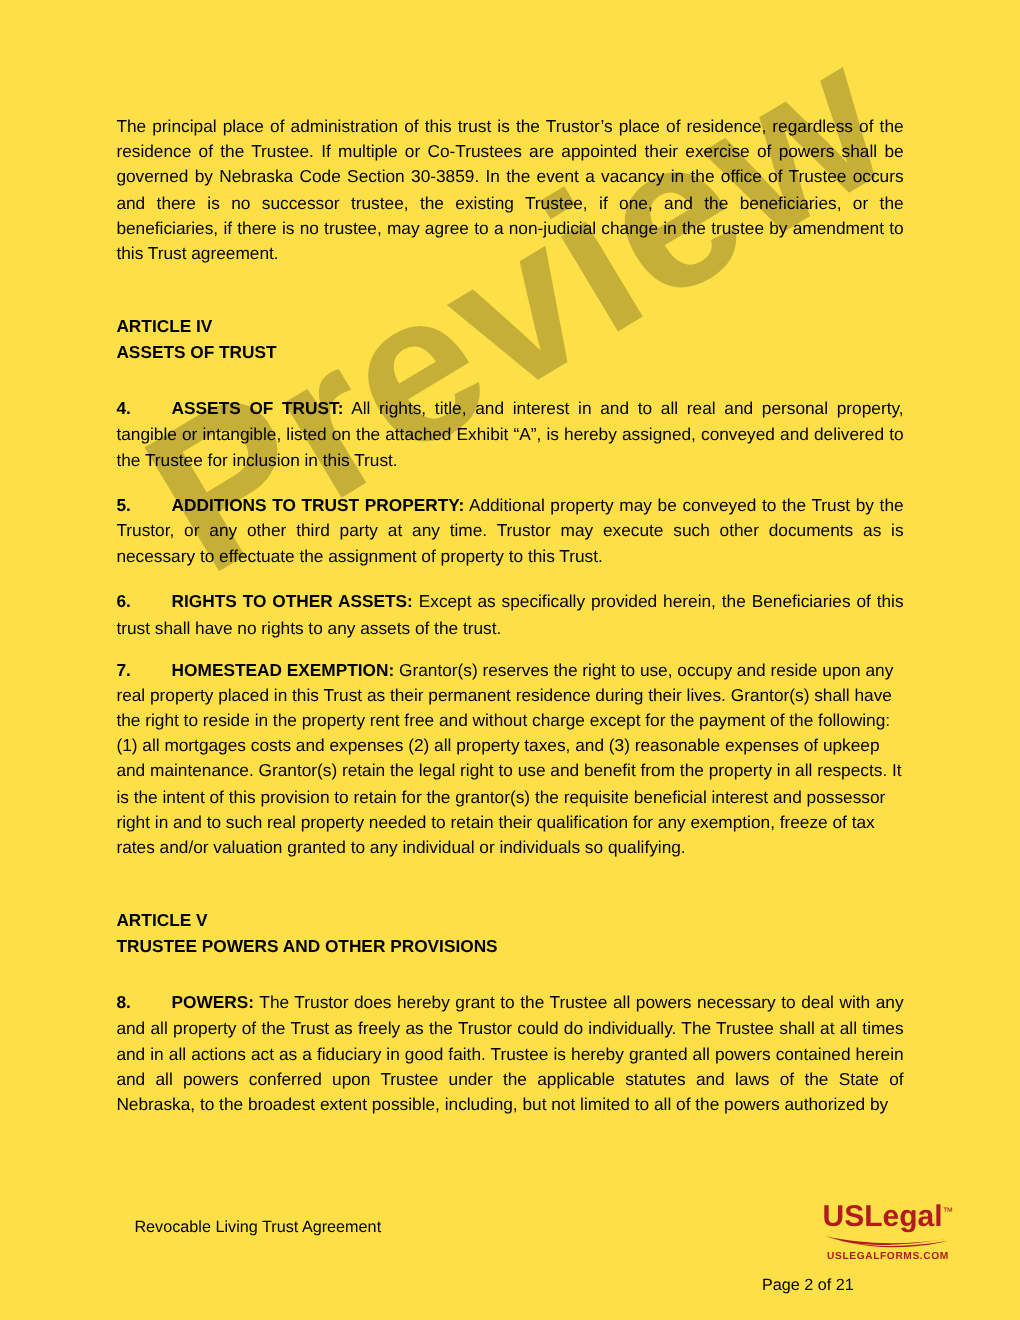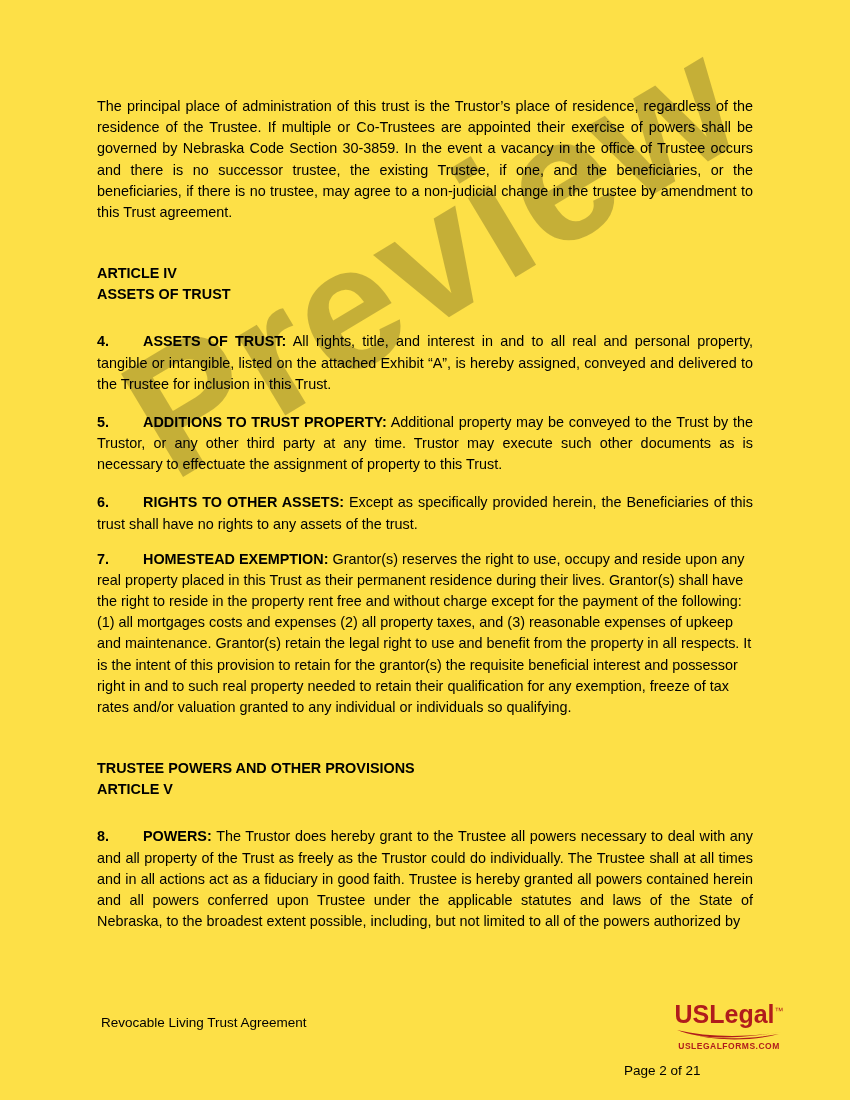--- a/index.html
+++ b/index.html
@@ -72,21 +72,21 @@
     color: rgba(0,0,0,0.22);
     letter-spacing: 2px;
     transform: rotate(-31deg);
     transform-origin: left top;
     white-space: nowrap;
   }
 
   
   .footer {
     position: absolute;
-    left: 101px;
+    left: 112px;
     top: 1010px;
     width: 656px;
     height: 60px;
   }
   .footer-left {
     position: absolute;
     left: 0;
     top: 5px;
     font-size: 13.5px;
     color: #000000;
@@ -170,22 +170,22 @@
 
     <div class="spacer-sm"></div>
 
     <p class="para nojust">
       <span class="num-idx">7.</span><span class="bold">HOMESTEAD EXEMPTION:</span><span>        Grantor(s) reserves the right to use, occupy and reside upon any real property placed in this Trust as their permanent residence during their lives. Grantor(s) shall have the right to reside in the property rent free and without charge except for the payment of the following:  (1) all mortgages costs and expenses (2) all property taxes, and (3) reasonable expenses of upkeep and maintenance. Grantor(s) retain the legal right to use and benefit from the property in all respects.  It is the intent of this provision to retain for the grantor(s) the requisite beneficial interest and possessor right in and to such real property needed to retain their qualification for any exemption, freeze of tax rates and/or valuation granted to any individual or individuals so qualifying.</span>
     </p>
 
     <div class="spacer-lg"></div>
 
     <div class="article-head">
+      <div>ARTICLE V</div>
       <div>TRUSTEE POWERS AND OTHER PROVISIONS</div>
-      <div>ARTICLE V</div>
     </div>
 
     <div class="spacer-md"></div>
 
     <p class="para">
       <span class="num-idx">8.</span><span class="bold">POWERS:</span><span>  The Trustor does hereby grant to the Trustee all powers necessary to deal with any and all property of the Trust as freely as the Trustor could do individually. The Trustee shall at all times and in all actions act as a fiduciary in good faith.  Trustee is hereby granted all powers contained herein and all powers conferred upon Trustee under the applicable statutes and laws of the State of Nebraska, to the broadest extent possible, including, but not limited to all of the powers authorized by</span>
     </p>
 
   </div>
 

